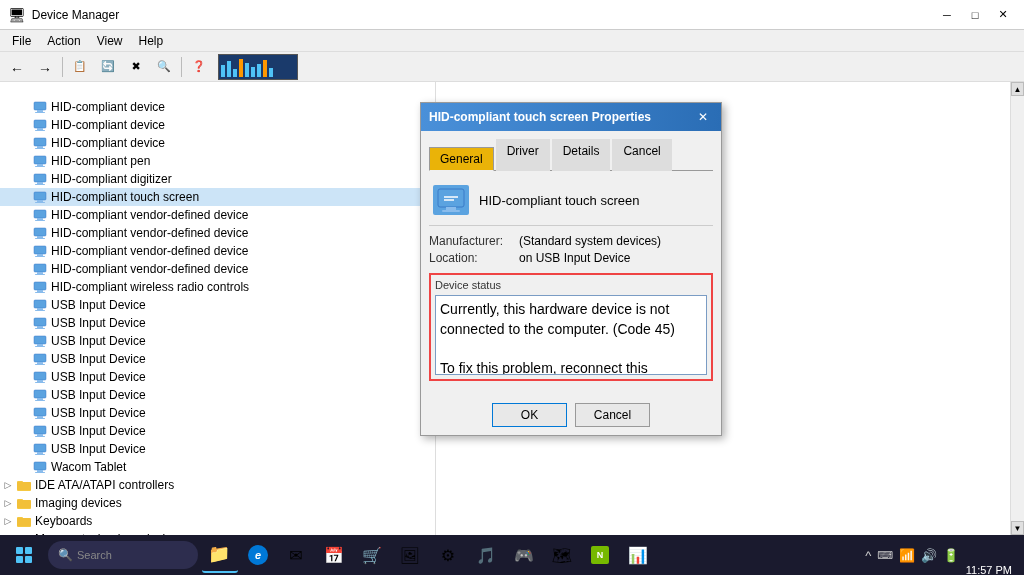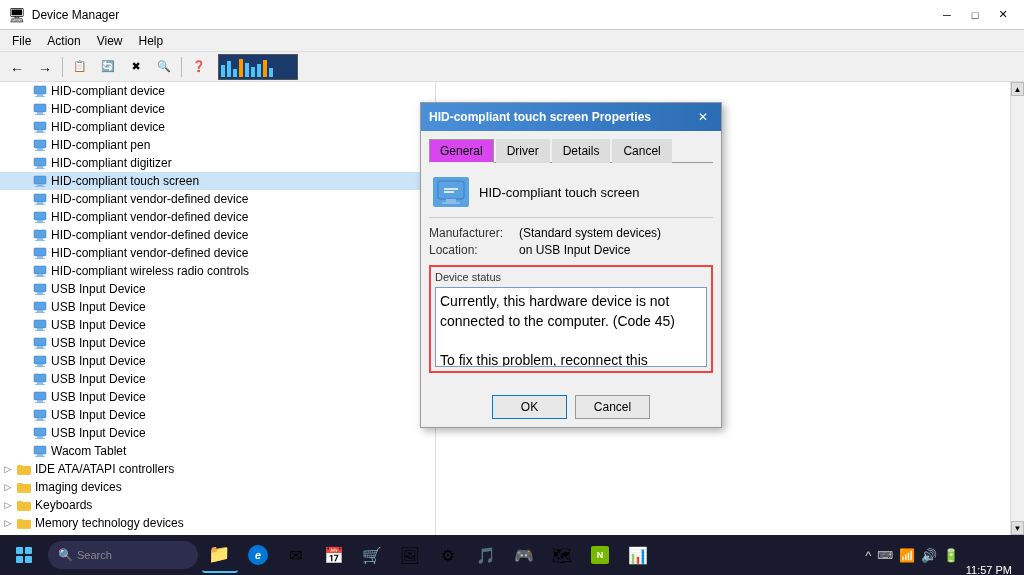--- a/index.html
+++ b/index.html
@@ -88,21 +88,21 @@
       background: #fff;
     }
 
     
     .device-tree {
       width: 436px;
       height: 100%;
       overflow-y: scroll;
       border-right: 1px solid #ddd;
       background: #fff;
-      padding: 0 0;
+      padding: 16px 0;
     }
     .tree-item {
       display: flex;
       align-items: center;
       padding: 1px 0;
       cursor: pointer;
       white-space: nowrap;
       height: 18px;
     }
     .tree-item.selected { background: #cce4f7; }
@@ -227,23 +227,24 @@
     .tab {
       padding: 4px 10px;
       border: 1px solid transparent;
       cursor: pointer;
       font-size: 12px;
       margin-bottom: -1px;
       background: #ddd;
       margin-right: 2px;
     }
     .tab.active {
-      background: #d946ef;
+      background: #eab308;
       border-color: #999 #999 #f0f0f0 #999;
       z-index: 1;
+      margin-top: 8px;
     }
 
     
     .device-header {
       display: flex;
       align-items: center;
       gap: 10px;
       padding: 6px 4px 10px 4px;
       border-bottom: 1px solid #ccc;
       margin-bottom: 8px;

